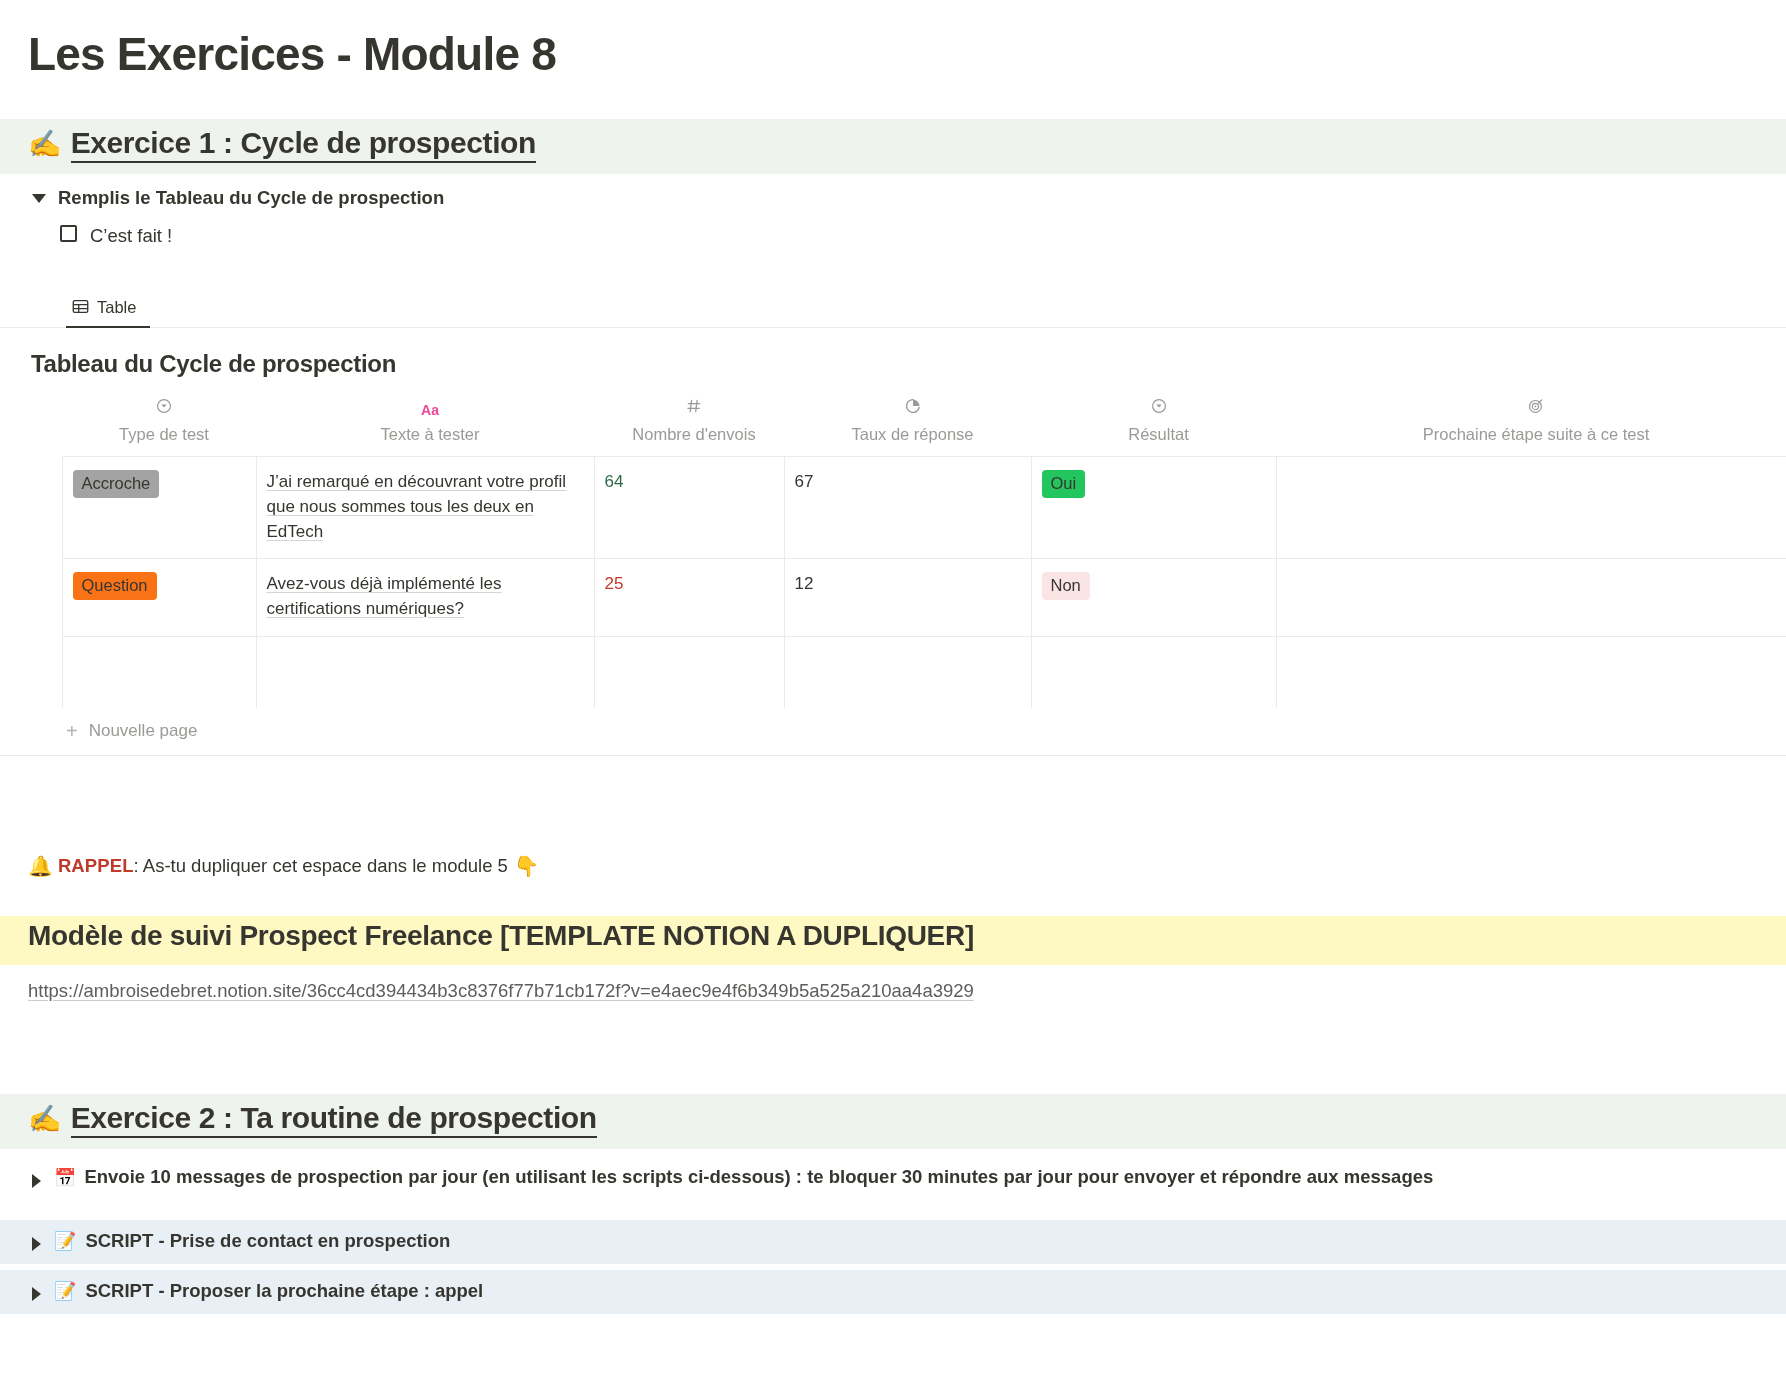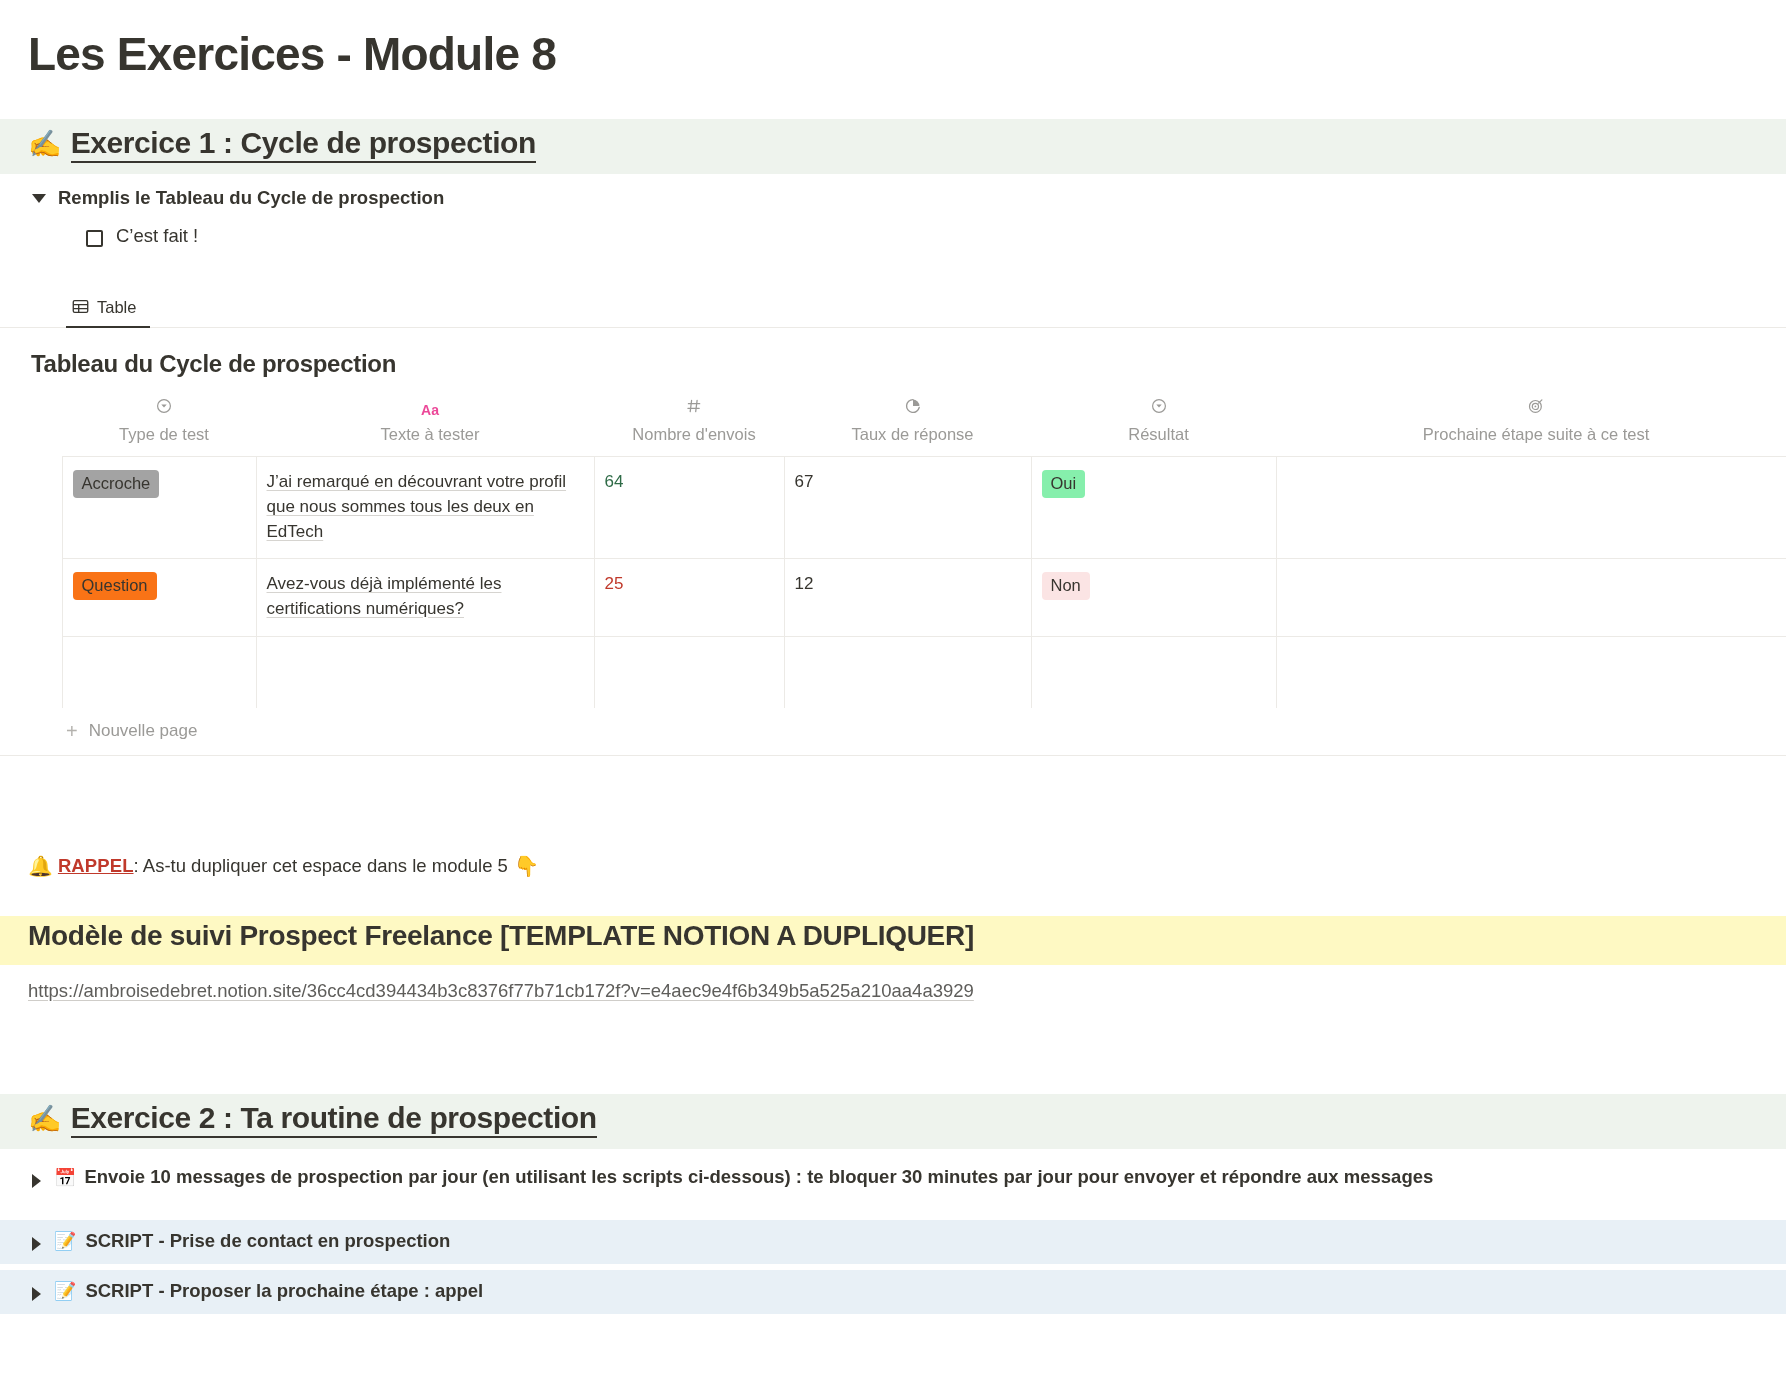--- a/index.html
+++ b/index.html
@@ -86,22 +86,22 @@
   .toggle-label-bold {
     font-size: 18.5px;
     font-weight: bold;
     color: #37352f;
     line-height: 1.35;
   }
 
   
   .check-line {
     display: flex;
-    align-items: flex-end;
-    padding-left: 86px;
+    align-items: flex-start;
+    padding-left: 60px;
     margin-top: 14px;
   }
   .checkbox {
     width: 17px; height: 17px;
     border: 2px solid #37352f;
     border-radius: 2px;
     margin-right: 13px;
     background: #fff;
     flex: none;
     box-sizing: border-box;
@@ -205,21 +205,21 @@
   .tag {
     display: inline-block;
     border-radius: 4px;
     padding: 3px 9px 4px 9px;
     font-size: 16.5px;
     line-height: 1.25;
     color: #37352f;
   }
   .tag-accroche { background: #a3a3a3; }
   .tag-question { background: #f97316; }
-  .tag-oui { background: #86efac; }
+  .tag-oui { background: #22c55e; }
   .tag-non { background: #fbe4e4; }
 
   .ul-text {
     text-decoration: underline;
     text-decoration-color: #d6d4d0;
     text-underline-offset: 3px;
   }
   .num-green { color: #2f6b47; }
   .num-red   { color: #c0392b; }
 
@@ -242,21 +242,21 @@
   .rappel {
     padding: 0 0 0 28px;
     margin-top: 96px;
     font-size: 18.5px;
     color: #37352f;
     display: flex;
     align-items: center;
     line-height: 1.4;
   }
   .rappel .bell { font-size: 20px; margin-right: 5px; }
-  .rappel .word { color: #c0392b; font-weight: bold; letter-spacing: 0.1px; text-decoration: underline; }
+  .rappel .word { color: #c0392b; font-weight: bold; letter-spacing: 0.1px; }
   .rappel .hand { font-size: 20px; margin-left: 6px; }
 
   
   .tpl-banner {
     background: #fef9c3;
     margin-top: 36px;
     padding: 4px 0 13px 28px;
   }
   .tpl-banner .btxt {
     font-size: 28px;

